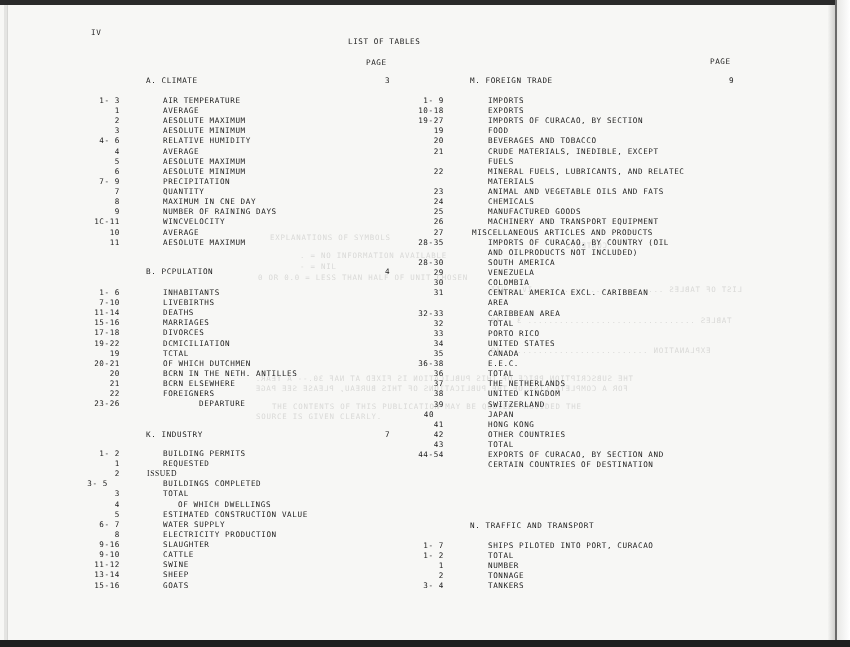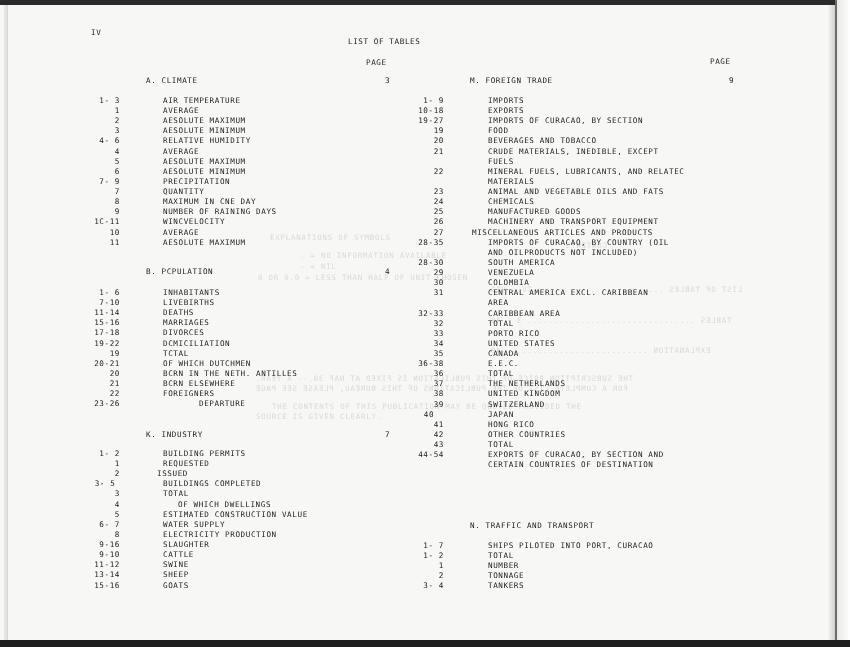--- a/index.html
+++ b/index.html
@@ -91,22 +91,22 @@
     <div class="row" style="left: 0px; top: 348.72px;"><span class="num" style="left: 90px;">19</span><span class="lbl" style="left: 163px;">TCTAL</span></div>
     <div class="row" style="left: 0px; top: 358.84px;"><span class="num" style="left: 90px;">20-21</span><span class="lbl" style="left: 163px;">OF WHICH DUTCHMEN</span></div>
     <div class="row" style="left: 0px; top: 368.96px;"><span class="num" style="left: 90px;">20</span><span class="lbl" style="left: 163px;">BCRN IN THE NETH. ANTILLES</span></div>
     <div class="row" style="left: 0px; top: 379.08px;"><span class="num" style="left: 90px;">21</span><span class="lbl" style="left: 163px;">BCRN ELSEWHERE</span></div>
     <div class="row" style="left: 0px; top: 389.2px;"><span class="num" style="left: 90px;">22</span><span class="lbl" style="left: 163px;">FOREIGNERS</span></div>
     <div class="row" style="left: 0px; top: 399.32px;"><span class="num" style="left: 90px;">23-26</span><span class="lbl" style="left: 163px; padding-left: 36px;">DEPARTURE</span></div>
     <div class="sec-head" style="left: 146px; top: 430px;">K. INDUSTRY</div>
     <div class="sec-page" style="left: 385px; top: 430px;">7</div>
     <div class="row" style="left: 0px; top: 449px;"><span class="num" style="left: 90px;">1- 2</span><span class="lbl" style="left: 163px;">BUILDING PERMITS</span></div>
     <div class="row" style="left: 0px; top: 459.12px;"><span class="num" style="left: 90px;">1</span><span class="lbl" style="left: 163px;">REQUESTED</span></div>
-    <div class="row" style="left: 0px; top: 469.24px;"><span class="num" style="left: 90px;">2</span><span class="lbl" style="left: 157px;">ISSUED</span></div>
-    <div class="row" style="left: 0px; top: 479.36px;"><span class="num" style="left: 90px; text-align: center;">3- 5</span><span class="lbl" style="left: 163px;">BUILDINGS COMPLETED</span></div>
+    <div class="row" style="left: 0px; top: 469.24px;"><span class="num" style="left: 90px;">2</span><span class="lbl" style="left: 147px; font-family: Liberation Serif, serif;">ISSUED</span></div>
+    <div class="row" style="left: 0px; top: 479.36px;"><span class="num" style="left: 78px;">3- 5</span><span class="lbl" style="left: 163px;">BUILDINGS COMPLETED</span></div>
     <div class="row" style="left: 0px; top: 489.48px;"><span class="num" style="left: 90px;">3</span><span class="lbl" style="left: 163px;">TOTAL</span></div>
     <div class="row" style="left: 0px; top: 499.6px;"><span class="num" style="left: 90px;">4</span><span class="lbl" style="left: 163px; margin-left: 15px;">OF WHICH DWELLINGS</span></div>
     <div class="row" style="left: 0px; top: 509.72px;"><span class="num" style="left: 90px;">5</span><span class="lbl" style="left: 163px;">ESTIMATED CONSTRUCTION VALUE</span></div>
     <div class="row" style="left: 0px; top: 519.84px;"><span class="num" style="left: 90px;">6- 7</span><span class="lbl" style="left: 163px;">WATER SUPPLY</span></div>
     <div class="row" style="left: 0px; top: 529.96px;"><span class="num" style="left: 90px;">8</span><span class="lbl" style="left: 163px;">ELECTRICITY PRODUCTION</span></div>
     <div class="row" style="left: 0px; top: 540.08px;"><span class="num" style="left: 90px;">9-16</span><span class="lbl" style="left: 163px;">SLAUGHTER</span></div>
     <div class="row" style="left: 0px; top: 550.2px;"><span class="num" style="left: 90px;">9-10</span><span class="lbl" style="left: 163px;">CATTLE</span></div>
     <div class="row" style="left: 0px; top: 560.32px;"><span class="num" style="left: 90px;">11-12</span><span class="lbl" style="left: 163px;">SWINE</span></div>
     <div class="row" style="left: 0px; top: 570.44px;"><span class="num" style="left: 90px;">13-14</span><span class="lbl" style="left: 163px;">SHEEP</span></div>
     <div class="row" style="left: 0px; top: 580.56px;"><span class="num" style="left: 90px;">15-16</span><span class="lbl" style="left: 163px;">GOATS</span></div>
@@ -139,21 +139,21 @@
     <div class="row" style="left: 0px; top: 318.64px;"><span class="num" style="left: 414px;">32</span><span class="lbl" style="left: 488px;">TOTAL</span></div>
     <div class="row" style="left: 0px; top: 328.76px;"><span class="num" style="left: 414px;">33</span><span class="lbl" style="left: 488px;">PORTO RICO</span></div>
     <div class="row" style="left: 0px; top: 338.88px;"><span class="num" style="left: 414px;">34</span><span class="lbl" style="left: 488px;">UNITED STATES</span></div>
     <div class="row" style="left: 0px; top: 349px;"><span class="num" style="left: 414px;">35</span><span class="lbl" style="left: 488px;">CANADA</span></div>
     <div class="row" style="left: 0px; top: 359.12px;"><span class="num" style="left: 414px;">36-38</span><span class="lbl" style="left: 488px;">E.E.C.</span></div>
     <div class="row" style="left: 0px; top: 369.24px;"><span class="num" style="left: 414px;">36</span><span class="lbl" style="left: 488px;">TOTAL</span></div>
     <div class="row" style="left: 0px; top: 379.36px;"><span class="num" style="left: 414px;">37</span><span class="lbl" style="left: 488px;">THE NETHERLANDS</span></div>
     <div class="row" style="left: 0px; top: 389.48px;"><span class="num" style="left: 414px;">38</span><span class="lbl" style="left: 488px;">UNITED KINGDOM</span></div>
     <div class="row" style="left: 0px; top: 399.6px;"><span class="num" style="left: 414px;">39</span><span class="lbl" style="left: 488px;">SWITZERLAND</span></div>
     <div class="row" style="left: 0px; top: 409.72px;"><span class="num" style="left: 414px; text-align: center;">40</span><span class="lbl" style="left: 488px;">JAPAN</span></div>
-    <div class="row" style="left: 0px; top: 419.84px;"><span class="num" style="left: 414px;">41</span><span class="lbl" style="left: 488px;">HONG RICO</span></div>
+    <div class="row" style="left: 0px; top: 419.84px;"><span class="num" style="left: 414px;">41</span><span class="lbl" style="left: 488px;">HONG KONG</span></div>
     <div class="row" style="left: 0px; top: 429.96px;"><span class="num" style="left: 414px;">42</span><span class="lbl" style="left: 488px;">OTHER COUNTRIES</span></div>
     <div class="row" style="left: 0px; top: 440.08px;"><span class="num" style="left: 414px;">43</span><span class="lbl" style="left: 488px;">TOTAL</span></div>
     <div class="row" style="left: 0px; top: 450.2px;"><span class="num" style="left: 414px;">44-54</span><span class="lbl" style="left: 488px;">EXPORTS OF CURACAO, BY SECTION AND</span></div>
     <div class="row" style="left: 0px; top: 460.32px;"><span class="num" style="left: 414px;"></span><span class="lbl" style="left: 488px;">CERTAIN COUNTRIES OF DESTINATION</span></div>
     <div class="sec-head" style="left: 470px; top: 521px;">N. TRAFFIC AND TRANSPORT</div>
     <div class="sec-page" style="left: 729px; top: 521px;"></div>
     <div class="row" style="left: 0px; top: 541px;"><span class="num" style="left: 414px;">1- 7</span><span class="lbl" style="left: 488px;">SHIPS PILOTED INTO PORT, CURACAO</span></div>
     <div class="row" style="left: 0px; top: 551.12px;"><span class="num" style="left: 414px;">1- 2</span><span class="lbl" style="left: 488px;">TOTAL</span></div>
     <div class="row" style="left: 0px; top: 561.24px;"><span class="num" style="left: 414px;">1</span><span class="lbl" style="left: 488px;">NUMBER</span></div>
     <div class="row" style="left: 0px; top: 571.36px;"><span class="num" style="left: 414px;">2</span><span class="lbl" style="left: 488px;">TONNAGE</span></div>

